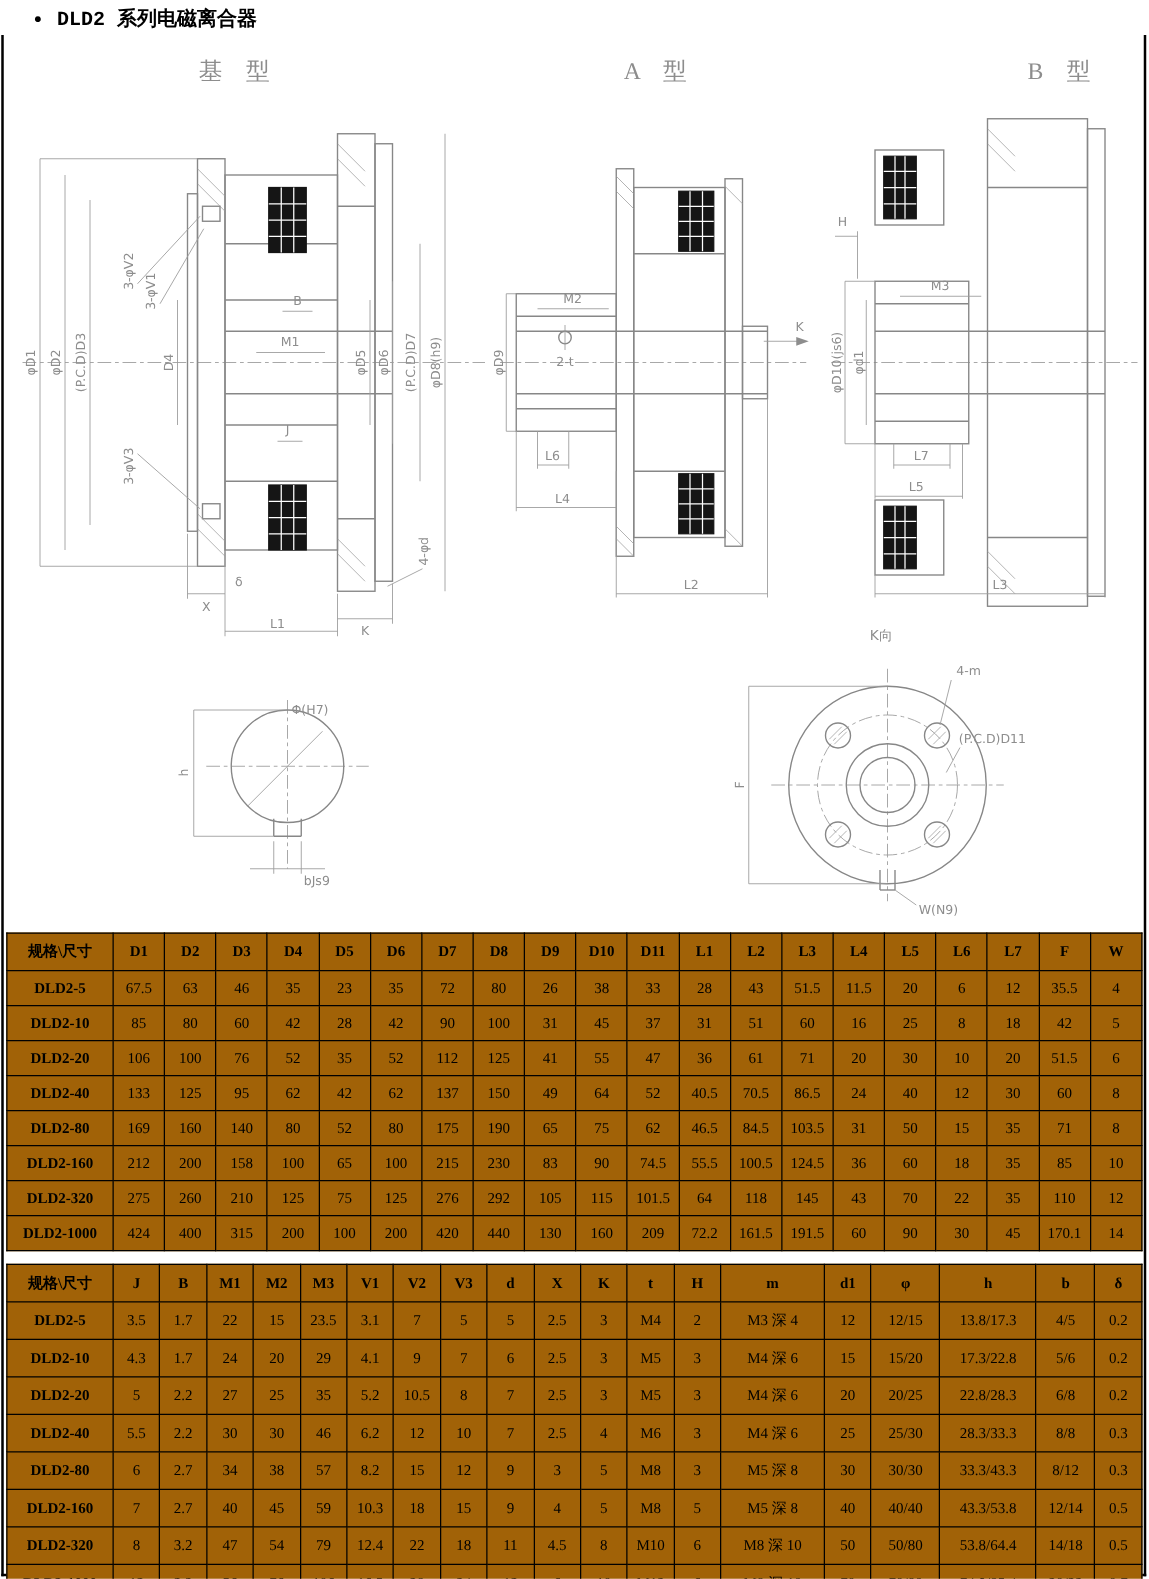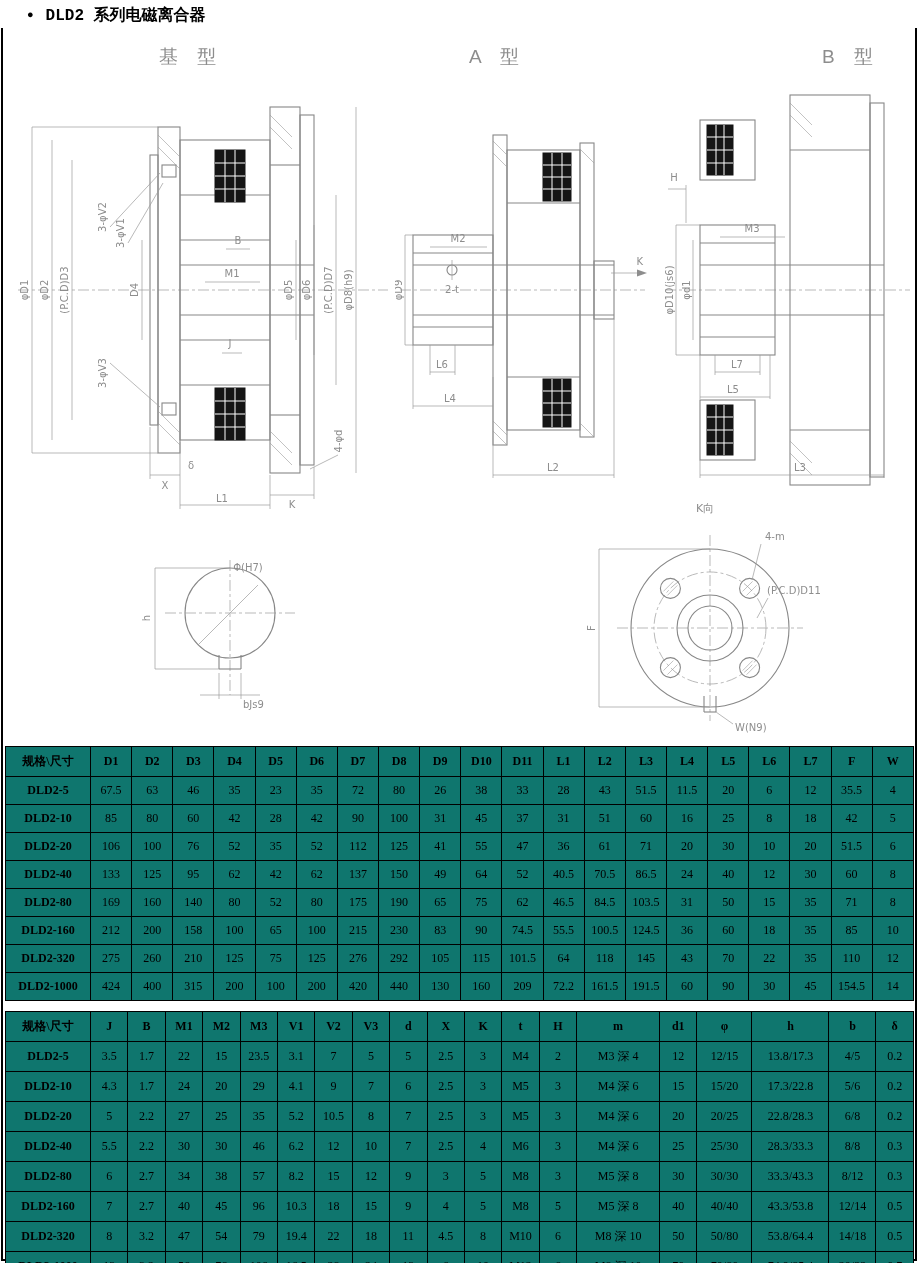--- a/index.html
+++ b/index.html
@@ -13,37 +13,37 @@
     white-space:nowrap;
   }
   .title .bullet { font-size:11px; margin-right:12px; vertical-align:2px; }
   .frame {
     position:absolute; top:28px; left:1px; width:912px; height:1231px;
     border-left:2px solid #000; border-right:2px solid #000; border-bottom:2px solid #000;
   }
   .drawings { position:absolute; top:30px; left:3px; width:913px; height:715px; }
   .type-label {
     position:absolute; top:14px; color:#8d8d8d; font-size:19px; letter-spacing:7px;
-    font-family:Liberation Sans, sans-serif; white-space:nowrap;
+    font-family:Liberation Serif, serif; white-space:nowrap;
   }
   .draw { position:absolute; }
   .ol   { fill:none; stroke:#878787; stroke-width:1.1; }
   .dim  { fill:none; stroke:#9b9b9b; stroke-width:0.7; }
   .cl   { fill:none; stroke:#9b9b9b; stroke-width:0.7; stroke-dasharray:11 3 3 3; }
   .hat  { stroke:#9b9b9b; stroke-width:0.6; }
   .coil { fill:#151515; stroke:#151515; }
   .cg   { stroke:#ffffff; stroke-width:1; }
   .arr  { fill:#8d8d8d; stroke:none; }
   .dimtext {
     fill:#8d8d8d; font-size:10px; font-family:"DejaVu Sans", sans-serif;
   }
   .dimtext.big { font-size:11px; }
   .tbl {
     position:absolute; left:5px; width:909px; border-collapse:collapse;
-    table-layout:fixed; background:#0f766e; font-family:"Liberation Serif", serif;
+    table-layout:fixed; background:#a16207; font-family:"Liberation Serif", serif;
   }
   #table1 { top:746px; }
   #table2 { top:1011px; }
   .tbl th, .tbl td {
     border:1px solid #000; text-align:center; vertical-align:middle;
     font-size:12px; padding:6px 0; overflow:hidden; white-space:nowrap; color:#000;
   }
   .tbl th { font-weight:bold; }
   .tbl td { font-weight:normal; }
   #table1 th:nth-child(1) { width:84px; }
@@ -58,21 +58,21 @@
 
 <div class="title">
   <span class="bullet">●</span><span>DLD2 系列电磁离合器</span>
 </div>
 
 <div class="frame"></div>
 
 <div class="drawings">
 
   <div class="type-label" style="left:156px">基 型</div>
-  <div class="type-label" style="left:466px">A 型</div>
+  <div class="type-label" style="left:496px">A 型</div>
   <div class="type-label" style="left:819px">B 型</div>
 
   <svg class="draw" style="left:7px;top:45px" width="385" height="440" viewBox="0 0 385 440">
     <g>
       <line class="cl" x1="8" y1="215" x2="378" y2="215"></line>
       <rect class="ol" x="148" y="52" width="22" height="326"></rect>
       <rect class="ol" x="140" y="80" width="8" height="270"></rect>
       <rect class="ol" x="152" y="90" width="14" height="12"></rect>
       <rect class="ol" x="152" y="328" width="14" height="12"></rect>
       <rect class="ol" x="170" y="65" width="90" height="300"></rect>
@@ -550,21 +550,21 @@
         <td>130</td>
         <td>160</td>
         <td>209</td>
         <td>72.2</td>
         <td>161.5</td>
         <td>191.5</td>
         <td>60</td>
         <td>90</td>
         <td>30</td>
         <td>45</td>
-        <td>154.5</td>
+        <td>170.1</td>
         <td>14</td>
       </tr>
     </tbody>
   </table>
 
 <table id="table2" class="tbl">
     <thead>
       <tr>
         <th>规格\尺寸</th>
         <th>J</th>
@@ -698,21 +698,21 @@
         <td>33.3/43.3</td>
         <td>8/12</td>
         <td>0.3</td>
       </tr>
       <tr>
         <th>DLD2-160</th>
         <td>7</td>
         <td>2.7</td>
         <td>40</td>
         <td>45</td>
-        <td>96</td>
+        <td>59</td>
         <td>10.3</td>
         <td>18</td>
         <td>15</td>
         <td>9</td>
         <td>4</td>
         <td>5</td>
         <td>M8</td>
         <td>5</td>
         <td>M5 深 8</td>
         <td>40</td>
@@ -721,21 +721,21 @@
         <td>12/14</td>
         <td>0.5</td>
       </tr>
       <tr>
         <th>DLD2-320</th>
         <td>8</td>
         <td>3.2</td>
         <td>47</td>
         <td>54</td>
         <td>79</td>
-        <td>19.4</td>
+        <td>12.4</td>
         <td>22</td>
         <td>18</td>
         <td>11</td>
         <td>4.5</td>
         <td>8</td>
         <td>M10</td>
         <td>6</td>
         <td>M8 深 10</td>
         <td>50</td>
         <td>50/80</td>

